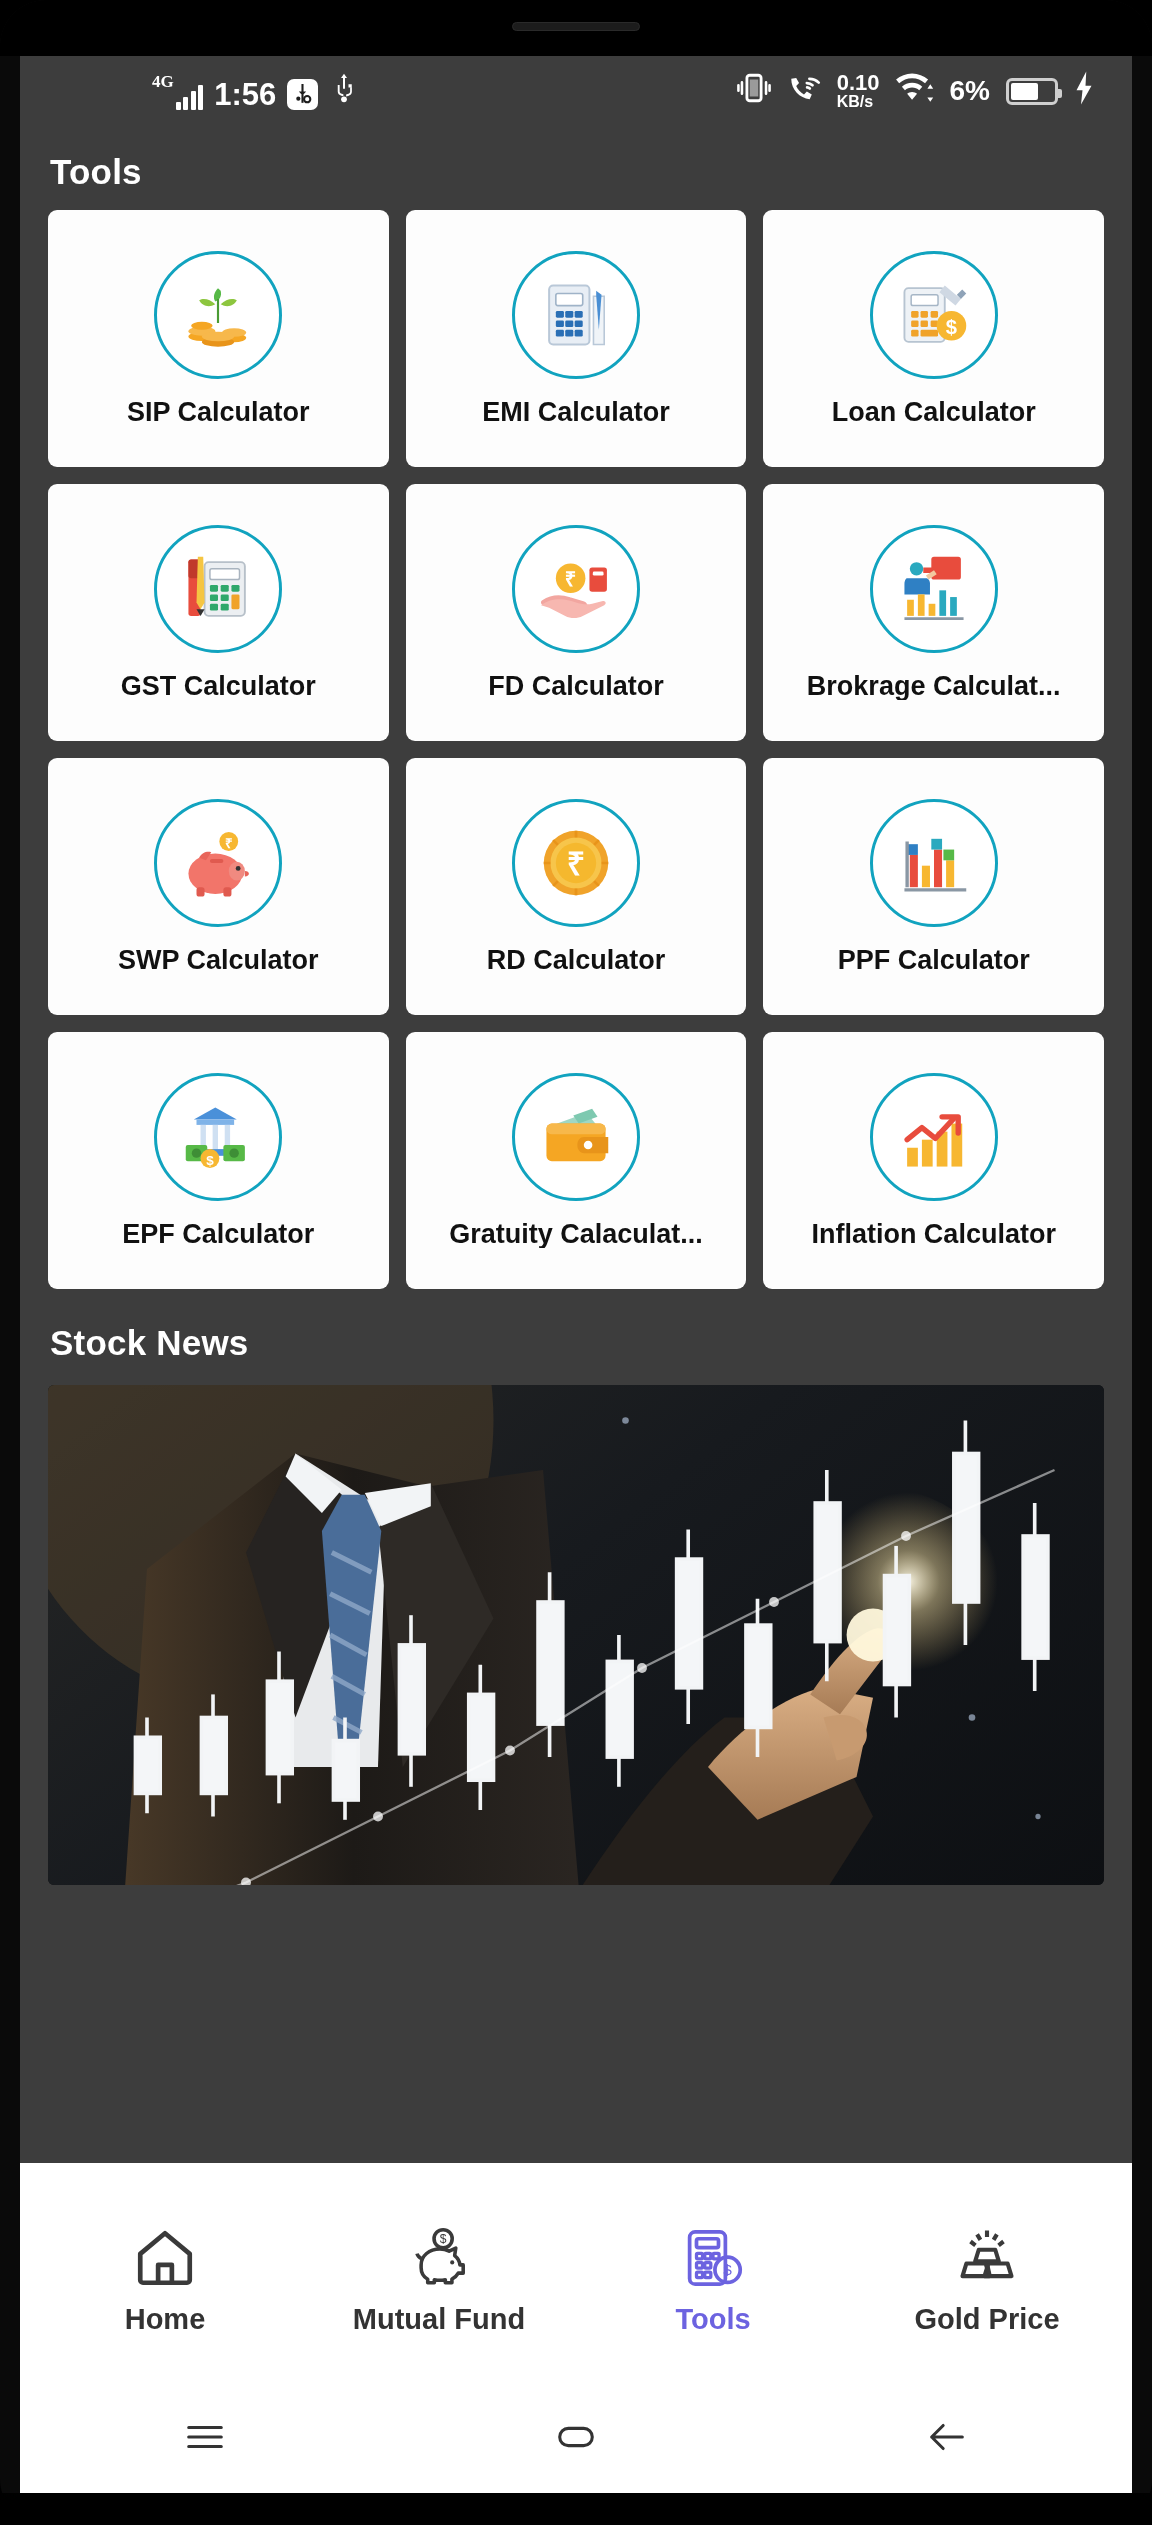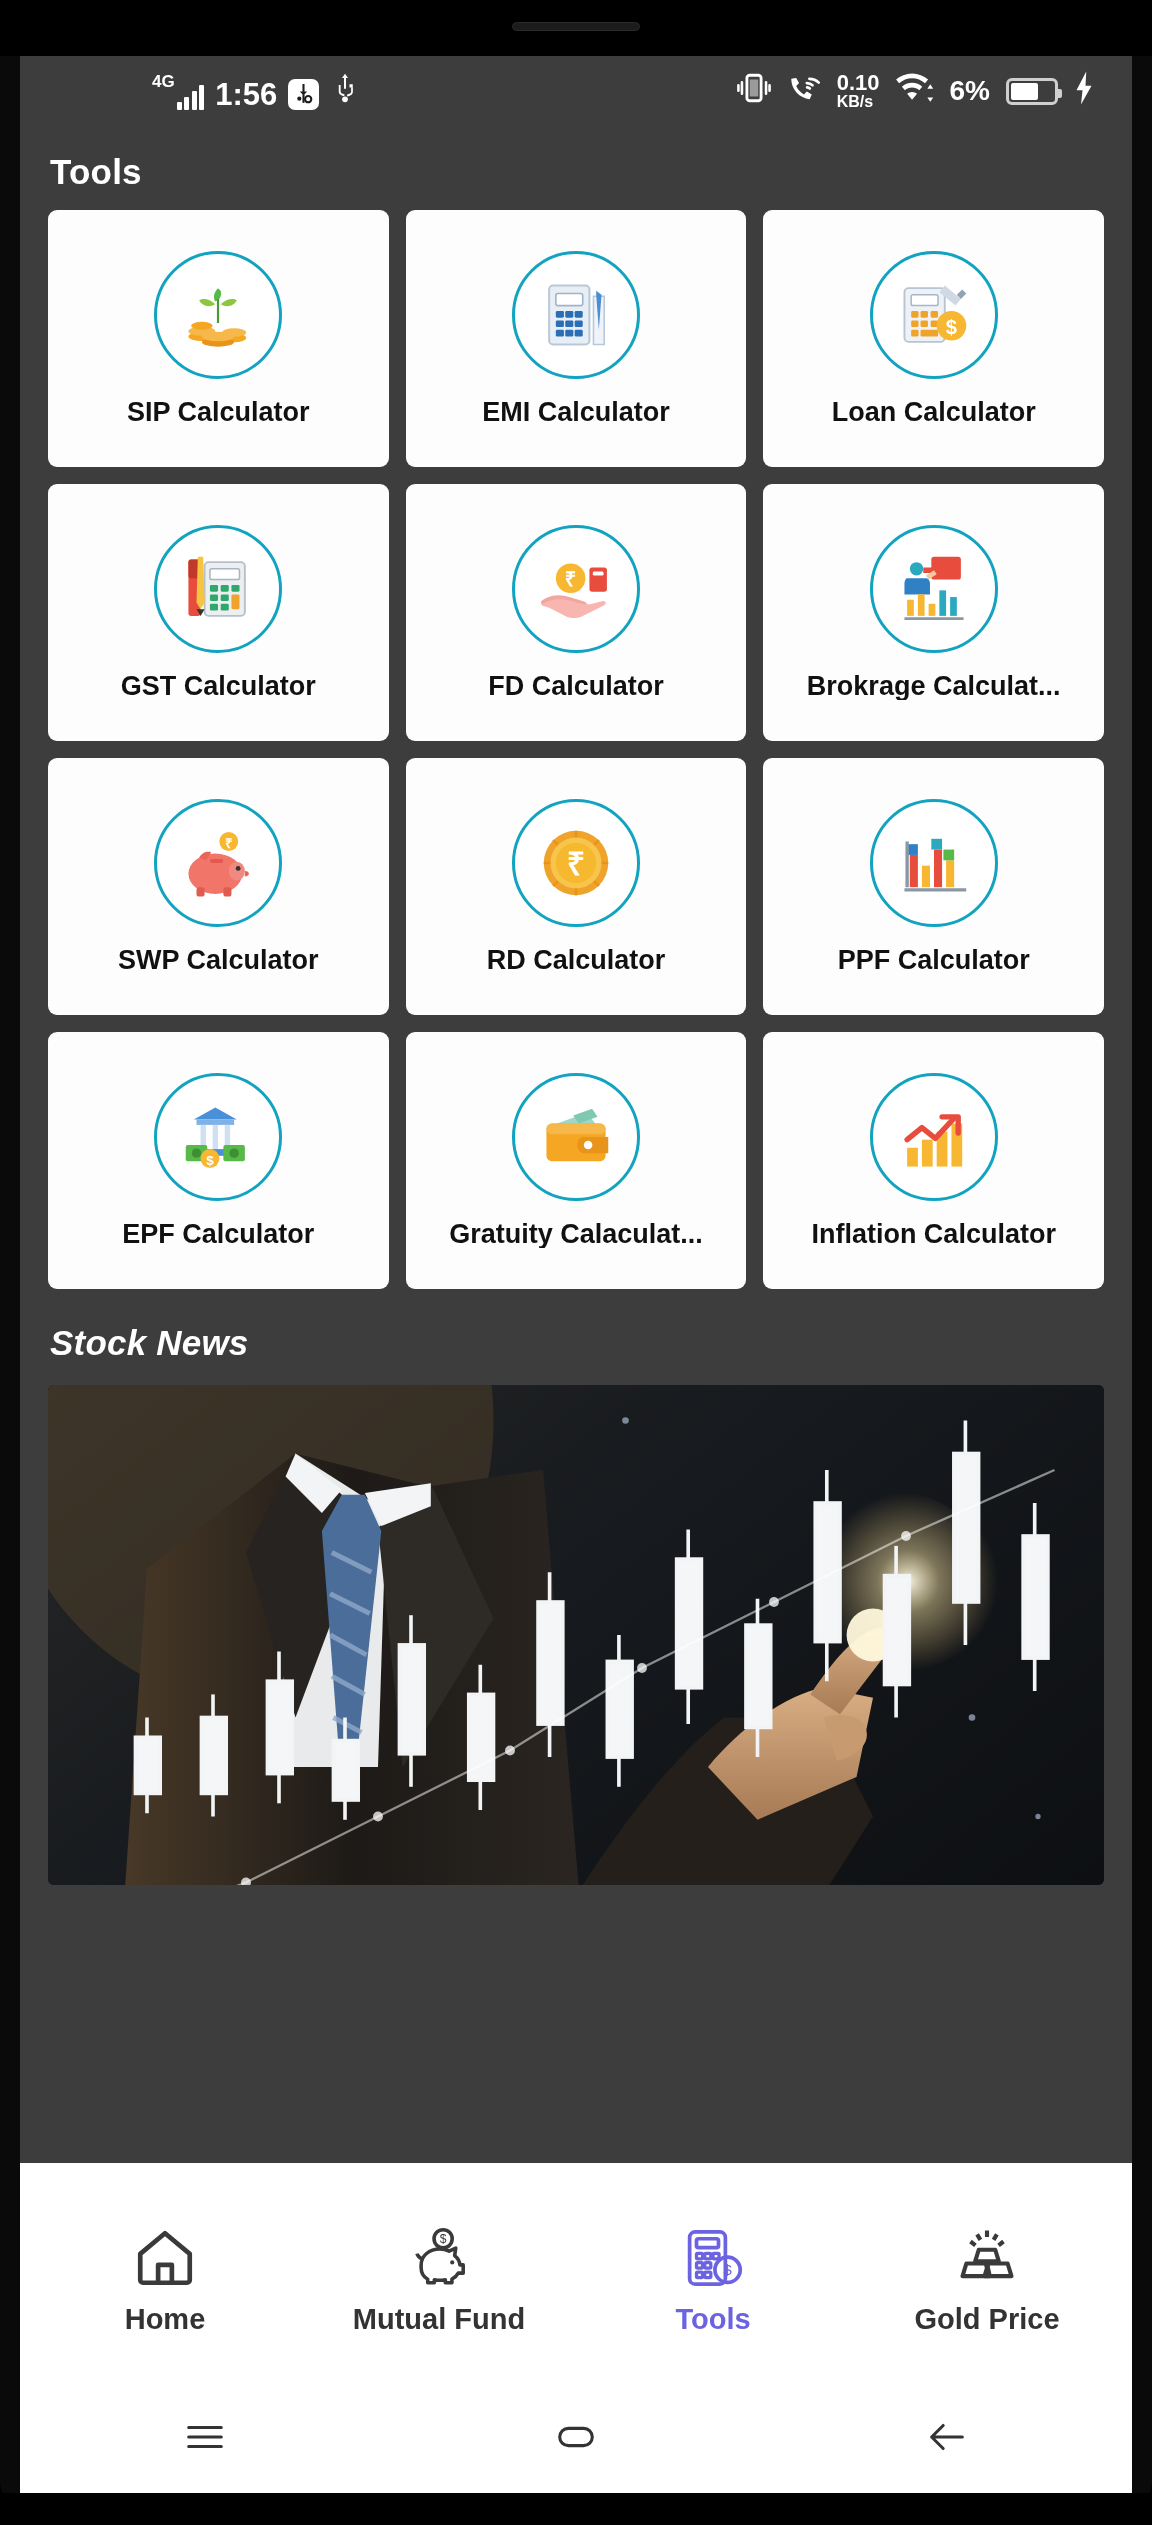--- a/index.html
+++ b/index.html
@@ -36,21 +36,21 @@
     background:#3d3d3d; overflow:hidden;
   }
 
   
   #status-bar{
     height:70px; display:flex; align-items:center;
     color:#fff; padding:0 24px; font-size:29px; font-weight:700;
   }
   .sb-left{ display:flex; align-items:flex-end; gap:11px; margin-left:108px; }
   .sb-right{ display:flex; align-items:center; gap:16px; margin-left:auto; margin-right:14px;}
-  .net-type{ display:flex; align-items:flex-end; gap:2px; }
+  .net-type{ display:flex; align-items:flex-end; gap:2px;font-family:Liberation Serif, serif; }
   .net-4g{ font-size:17px; font-weight:700; line-height:1; margin-bottom:20px;}
   .bars{ display:flex; align-items:flex-end; gap:2.5px; height:26px; }
   .bars i{ width:5px; background:#fff; border-radius:1px; display:block;}
   .bars i:nth-child(1){height:8px}.bars i:nth-child(2){height:13px}
   .bars i:nth-child(3){height:19px}.bars i:nth-child(4){height:25px}
   #status-time{ font-size:31px; font-weight:700; line-height:1; }
   .usb-badge{
     width:31px;height:31px;background:#fff;border-radius:7px;
     display:flex;align-items:center;justify-content:center;
   }
@@ -65,21 +65,21 @@
     background:#cfcfcf;border-radius:0 2px 2px 0;}
   .batt b{display:block;height:100%;background:#fff;border-radius:2px;}
 
   
   #app-scroll{ height:2037px; overflow:hidden; }
 
   .section-title{
     color:#fff; font-size:35px; font-weight:700;
     padding:26px 30px 18px 30px; letter-spacing:.2px;
   }
-  #stock-news-title{ padding-top:34px; padding-bottom:22px;font-style:italic; }
+  #stock-news-title{ padding-top:34px; padding-bottom:22px; }
 
   
   #tools-grid{
     display:grid; grid-template-columns:repeat(3,1fr);
     gap:17px; padding:0 28px;
   }
   .tool-card{
     background:#fdfdfd; border-radius:9px; height:257px;
     display:flex; flex-direction:column; align-items:center;
     justify-content:center; gap:20px; overflow:hidden;

